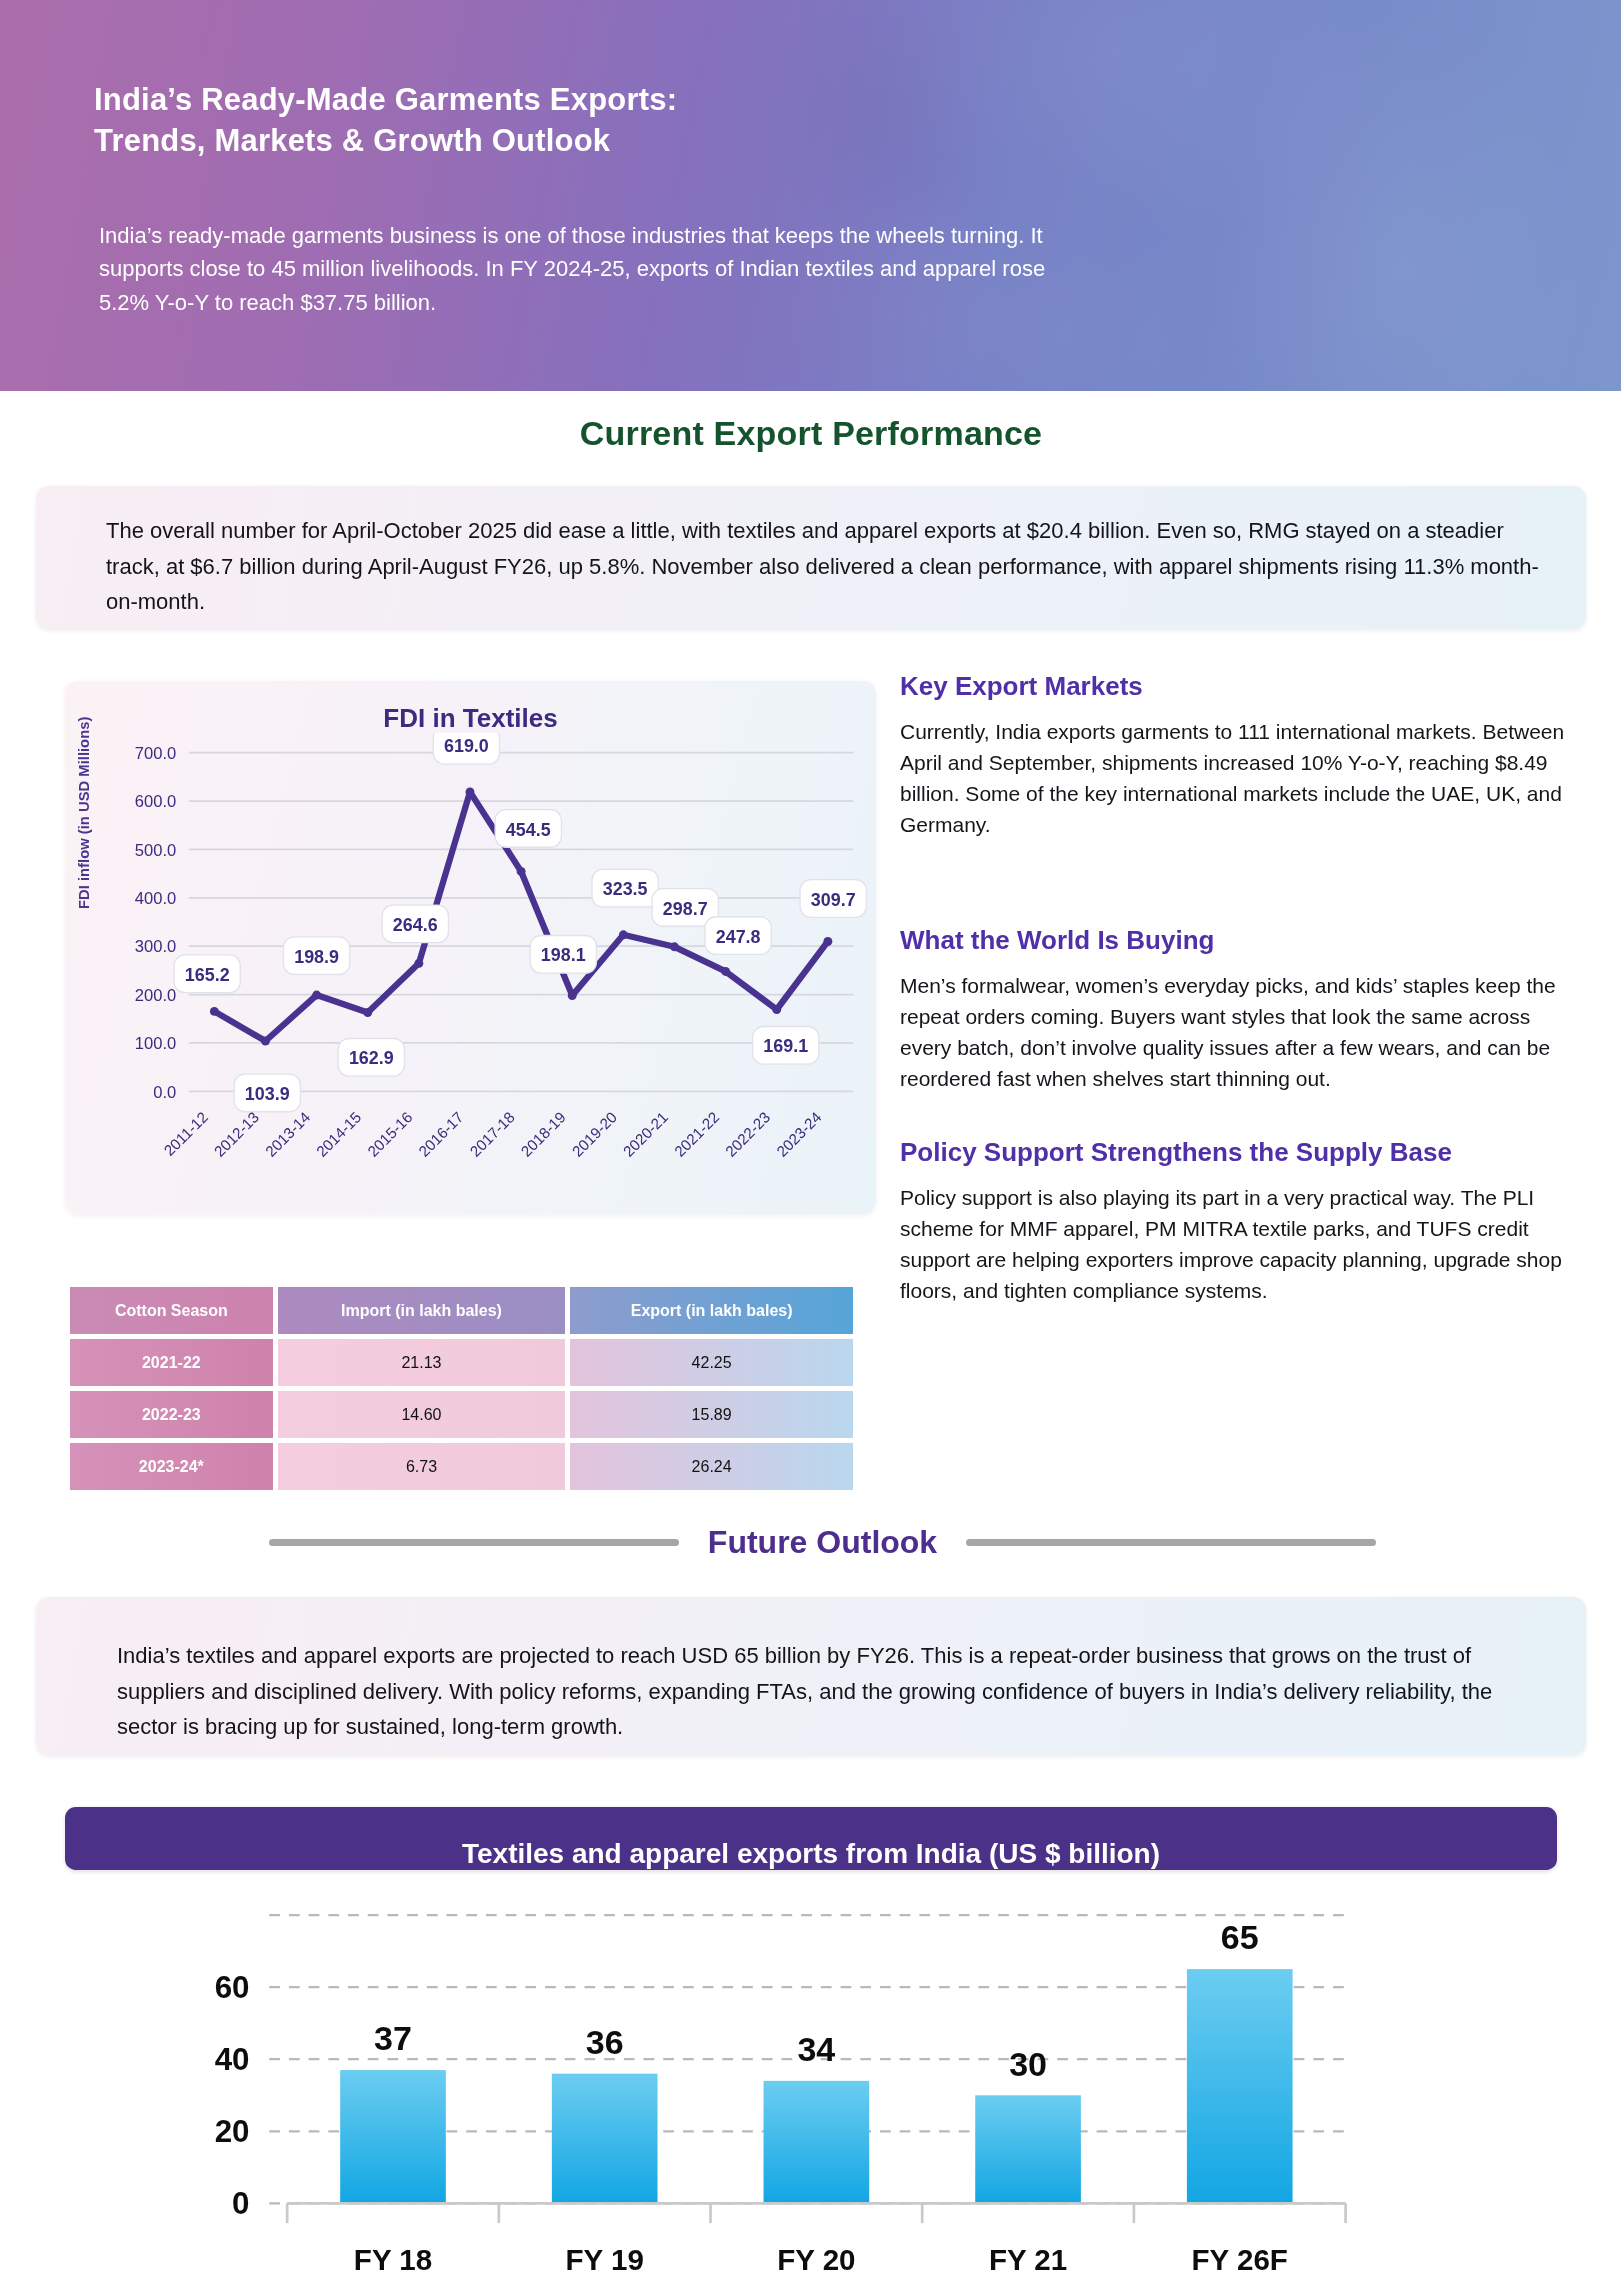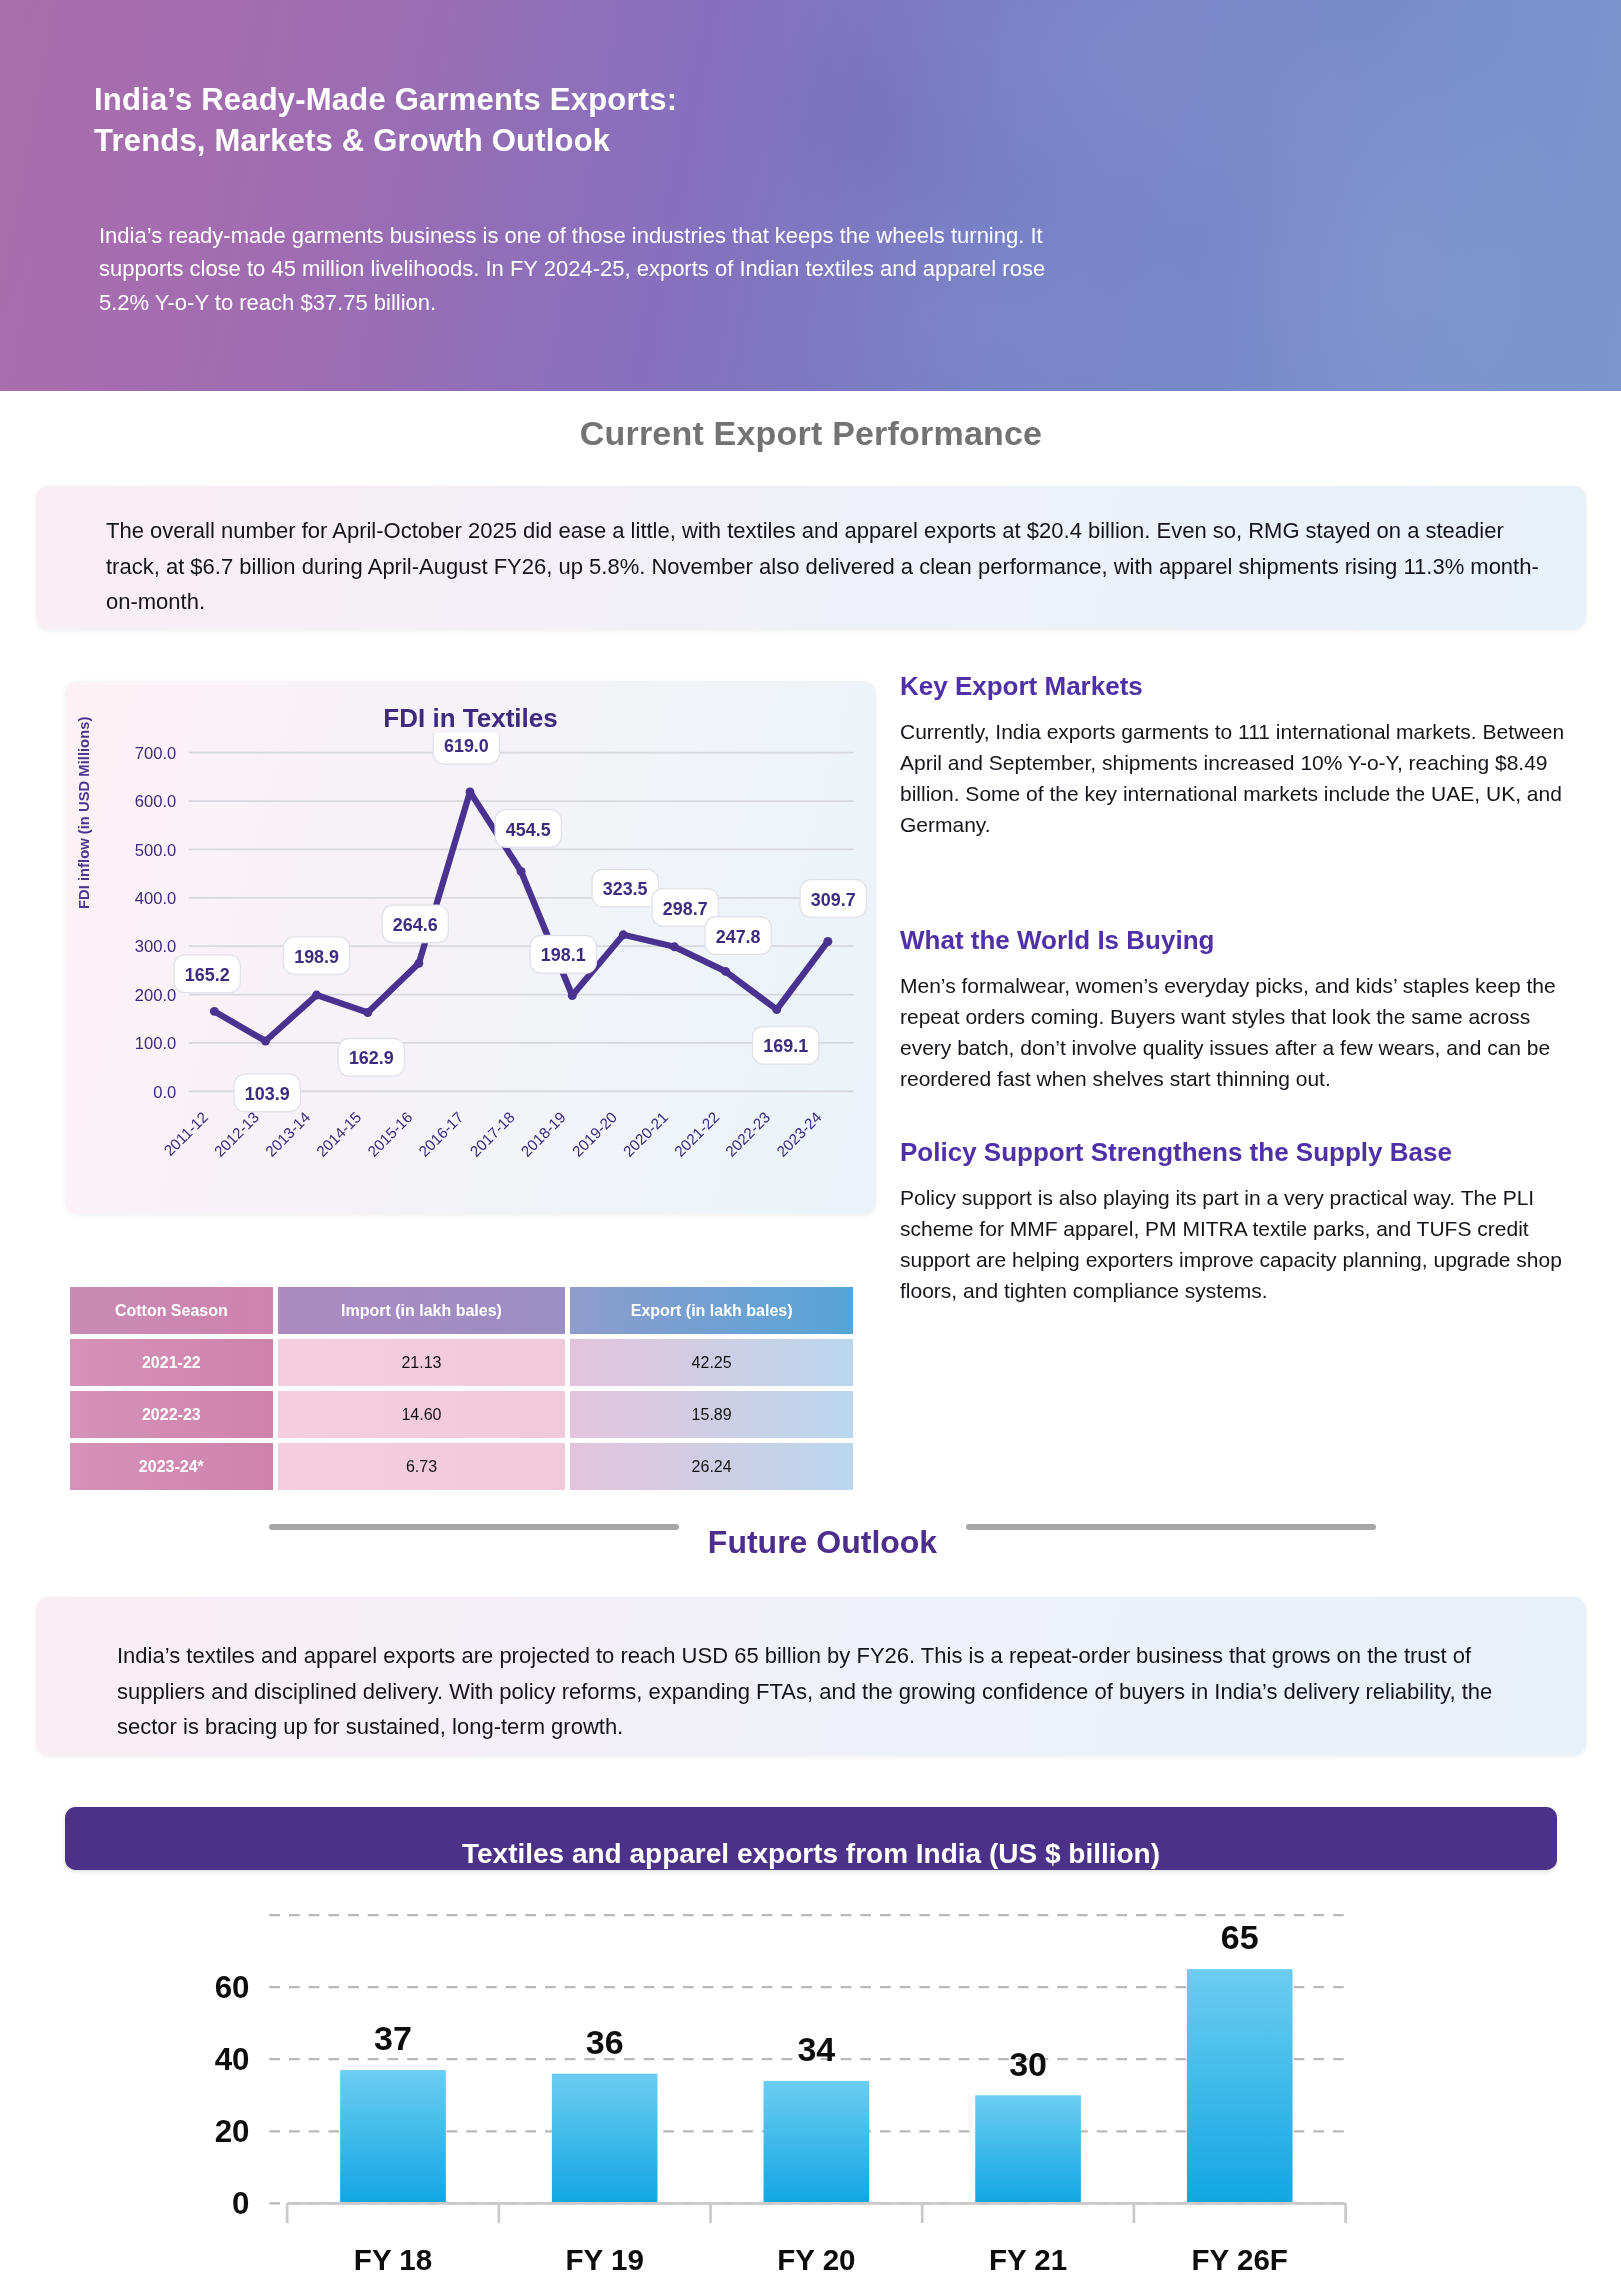--- a/index.html
+++ b/index.html
@@ -74,21 +74,21 @@
     color: #ffffff;
     font-size: 15px;
     text-align: right;
     margin-top: 5.4px;
     letter-spacing: 0.3px;
   }
 
   
   .section-title-center {
     text-align: center;
-    color: #737373;
+    color: #14532d;
     font-size: 34px;
     font-weight: bold;
     letter-spacing: 0.2px;
   }
 
   
   .info-card {
     border-radius: 12.5px;
     background: linear-gradient(100deg, #f8eef3 0%, #f4eff6 28%, #eef1f8 60%, #e7f1f8 100%);
     box-shadow: 0 1.8px 4.5px rgba(0,0,0,.07);
@@ -162,21 +162,21 @@
   .th-3 { background: linear-gradient(90deg,#8e9ccd 0%, #56a5d8 100%); width: 288px; }
   .td-1 { background: linear-gradient(90deg,#d692b9 0%, #ce82ac 100%); color:#ffffff; font-weight: bold; }
   .td-2 { background: linear-gradient(90deg,#f4cede 0%, #f0c9da 100%); color:#121212; }
   .td-3 { background: linear-gradient(90deg,#e4c3dc 0%, #b9d7ee 100%); color:#121212; }
 
   
   .fo-head {
     position: absolute;
     left: 0; top: 1524px;
     width: 1622px;
-    display: flex; align-items: flex-start; justify-content: center; gap: 29px; padding-left: 23px;
+    display: flex; align-items: center; justify-content: center; gap: 29px; padding-left: 23px;
   }
   .fo-rule { height: 6.3px; width: 410px; background: #a6a6a6; border-radius: 3.6px; }
   .fo-title { color: #4d2d8e; font-size: 32px; font-weight: bold; white-space: nowrap; }
 
   
   .bar-title-bar {
     position: absolute;
     left: 65px; top: 1807px;
     width: 1492px; height: 63px;
     background: #4c3189;

